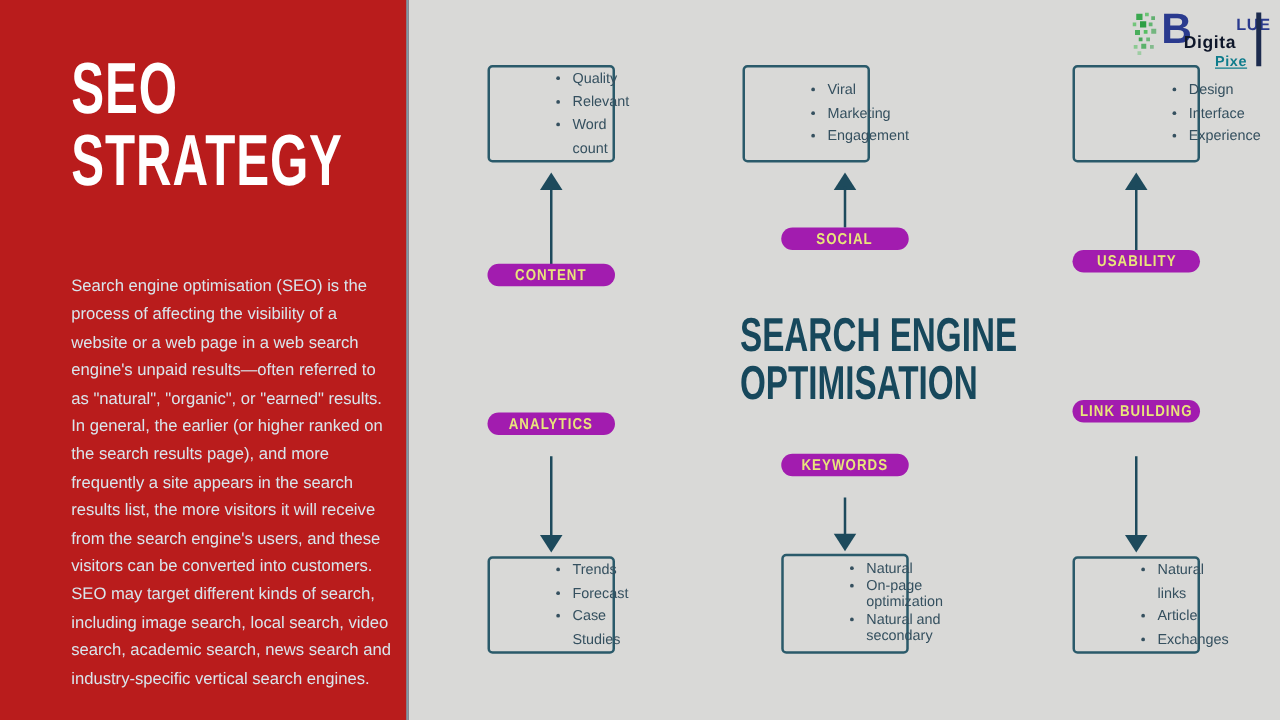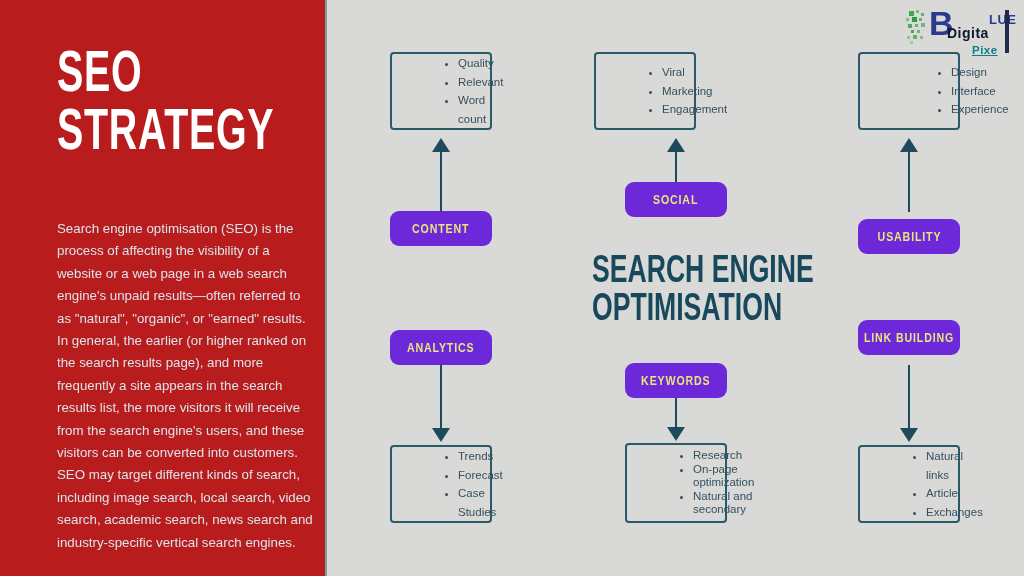--- a/index.html
+++ b/index.html
@@ -23,21 +23,21 @@
   .center-title div{white-space:nowrap;}
 
   .node-box{position:absolute;width:102px;height:78px;box-sizing:border-box;
             border:2px solid #2a5a6a;border-radius:4px;
             display:flex;align-items:center;}
   .node-box ul{margin:0;padding-left:22px;}
   .node-box li{font-size:11.5px;line-height:18.5px;color:#35505f;font-weight:500;margin-left:44px;}
   .node-box.tight{height:80px;}
   .node-box.tight li{line-height:13.6px;}
 
-  .node-btn{position:absolute;width:102px;height:35px;background:#6d28d9;
+  .node-btn{position:absolute;width:102px;height:18px;background:#a21caf;
             border-radius:9px;display:flex;align-items:center;justify-content:center;}
   .node-btn span{color:#e8e57b;font-size:12.5px;font-weight:bold;letter-spacing:1px;
                  white-space:nowrap;transform:scaleX(0.85);}
 
   .arrow{position:absolute;width:18px;}
   .arrow .shaft{position:absolute;left:7.7px;width:2.6px;background:#1d4a5c;}
   .arrow.up .shaft{top:11px;bottom:0;}
   .arrow.down .shaft{top:0;bottom:11px;}
   .arrow .head{position:absolute;left:0;width:0;height:0;
                border-left:9px solid transparent;border-right:9px solid transparent;}
@@ -109,21 +109,21 @@
     <ul>
       <li>Design</li>
       <li>Interface</li>
       <li>Experience</li>
     </ul>
   </div>
   <div class="arrow up" style="left:900px;top:138px;height:74px;">
     <div class="head"></div>
     <div class="shaft"></div>
   </div>
-  <div class="node-btn" style="left:858px;top:219px;">
+  <div class="node-btn" style="left:858px;top:200px;">
     <span>USABILITY</span>
   </div>
 
   <div class="node-btn" style="left:390px;top:330px;text-align:center;">
     <span>ANALYTICS</span>
   </div>
   <div class="arrow down" style="left:432px;top:365px;height:77px;">
     <div class="shaft"></div>
     <div class="head"></div>
   </div>
@@ -137,21 +137,21 @@
 
   <div class="node-btn" style="left:625px;top:363px;">
     <span>KEYWORDS</span>
   </div>
   <div class="arrow down" style="left:667px;top:398px;height:43px;">
     <div class="shaft"></div>
     <div class="head"></div>
   </div>
   <div class="node-box tight" style="left:625px;top:443px;">
     <ul>
-      <li>Research</li>
+      <li>Natural</li>
       <li>On-page optimization</li>
       <li>Natural and secondary</li>
     </ul>
   </div>
 
   <div class="node-btn" style="left:858px;top:320px;">
     <span>LINK BUILDING</span>
   </div>
   <div class="arrow down" style="left:900px;top:365px;height:77px;">
     <div class="shaft"></div>

